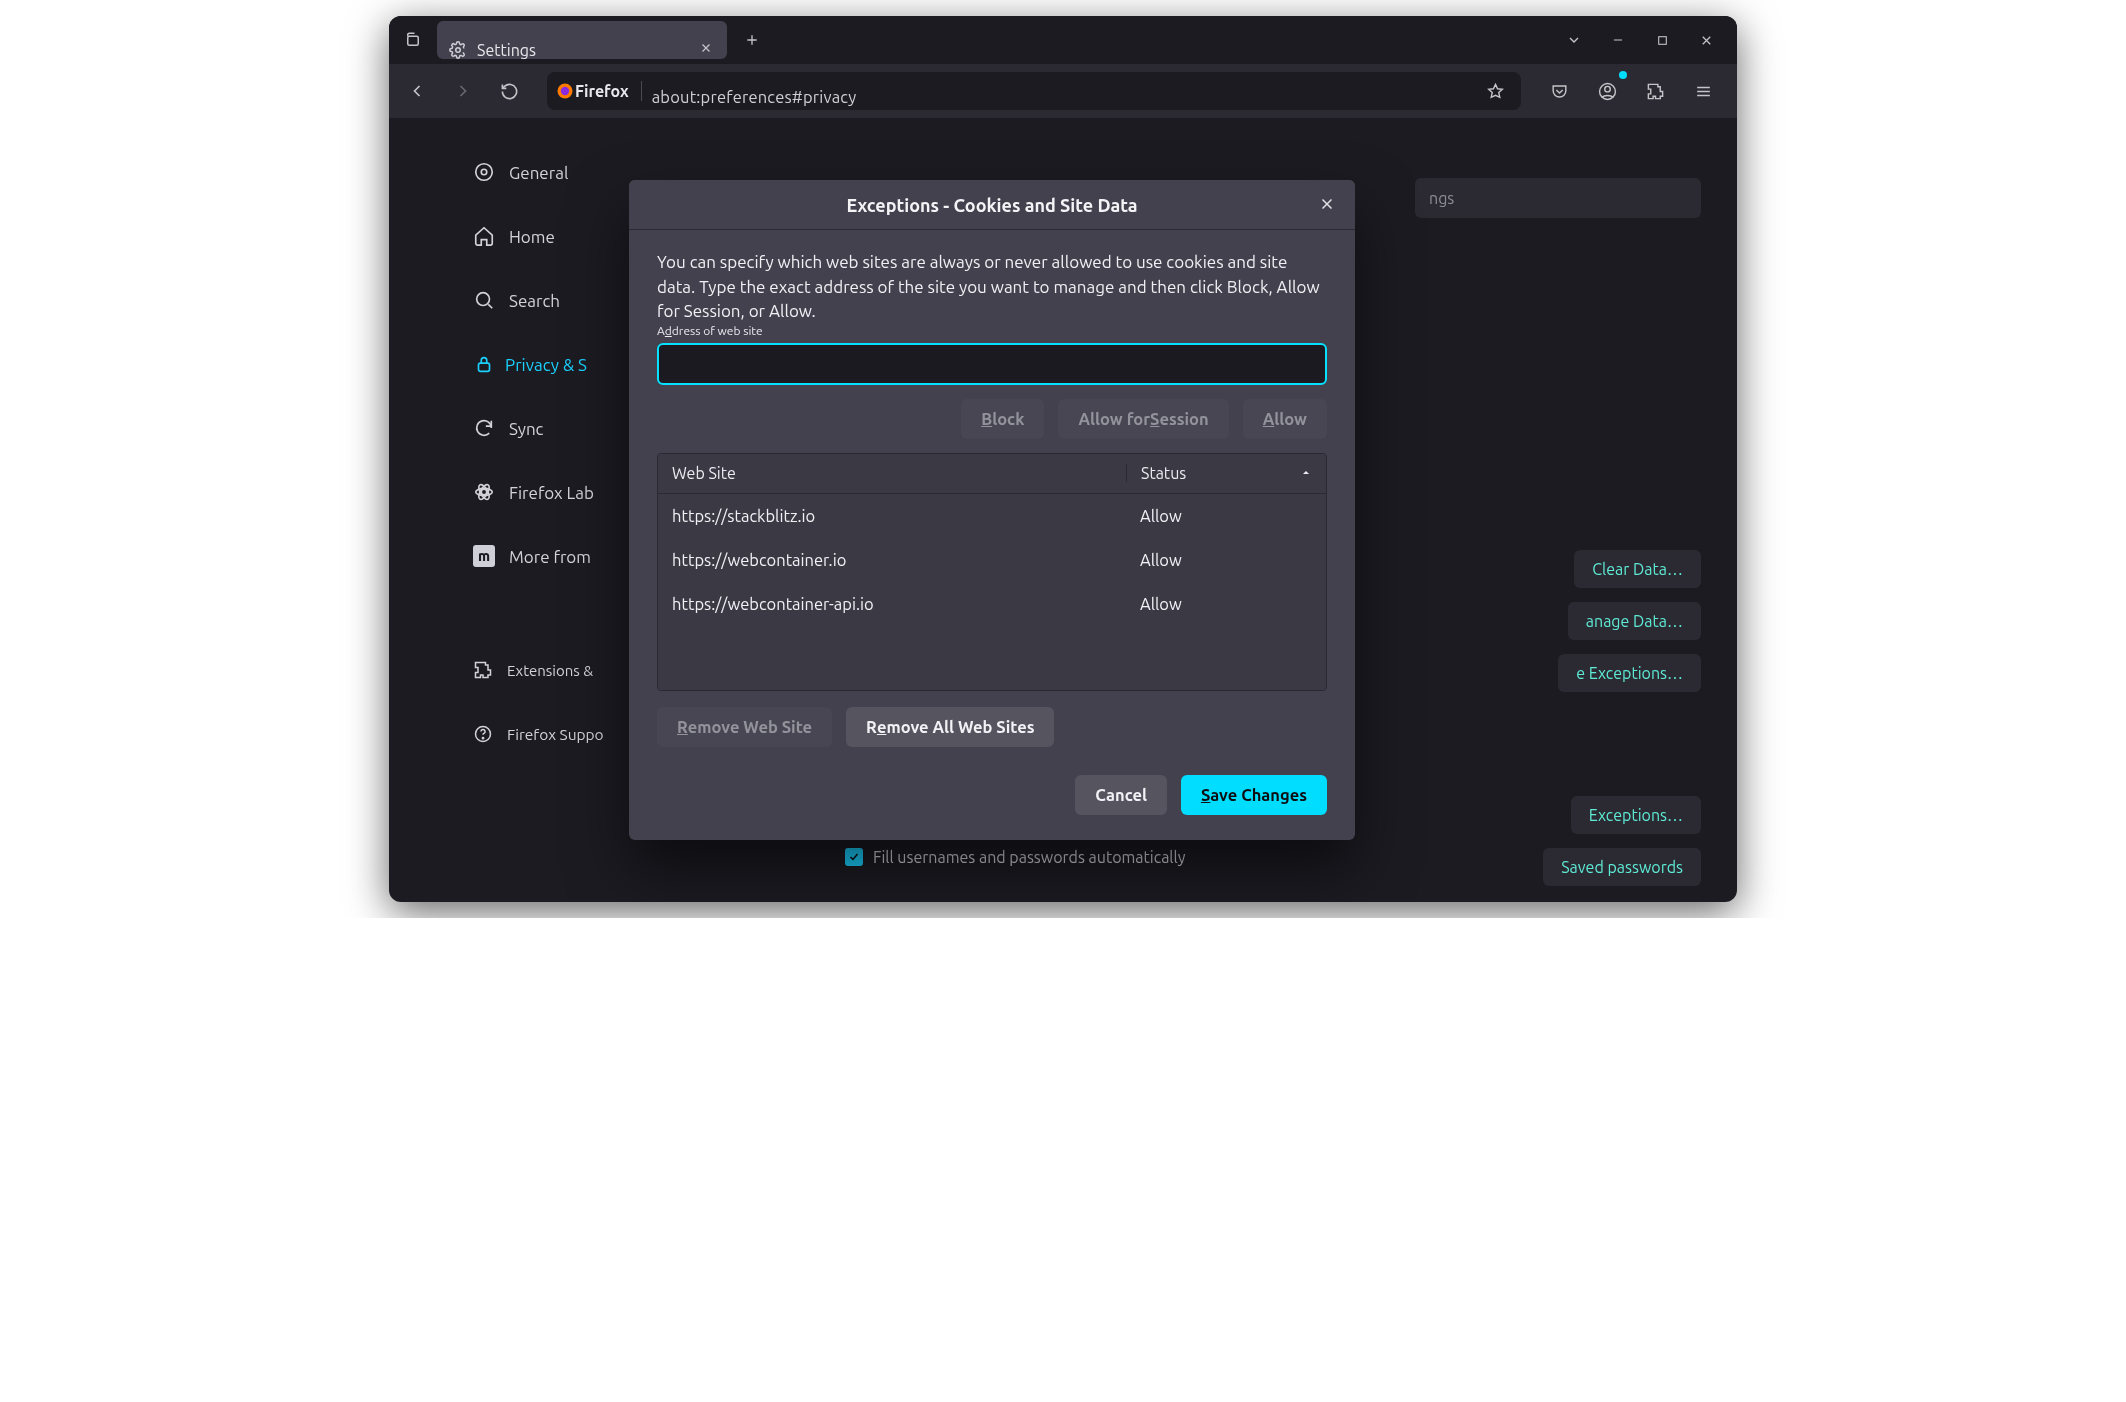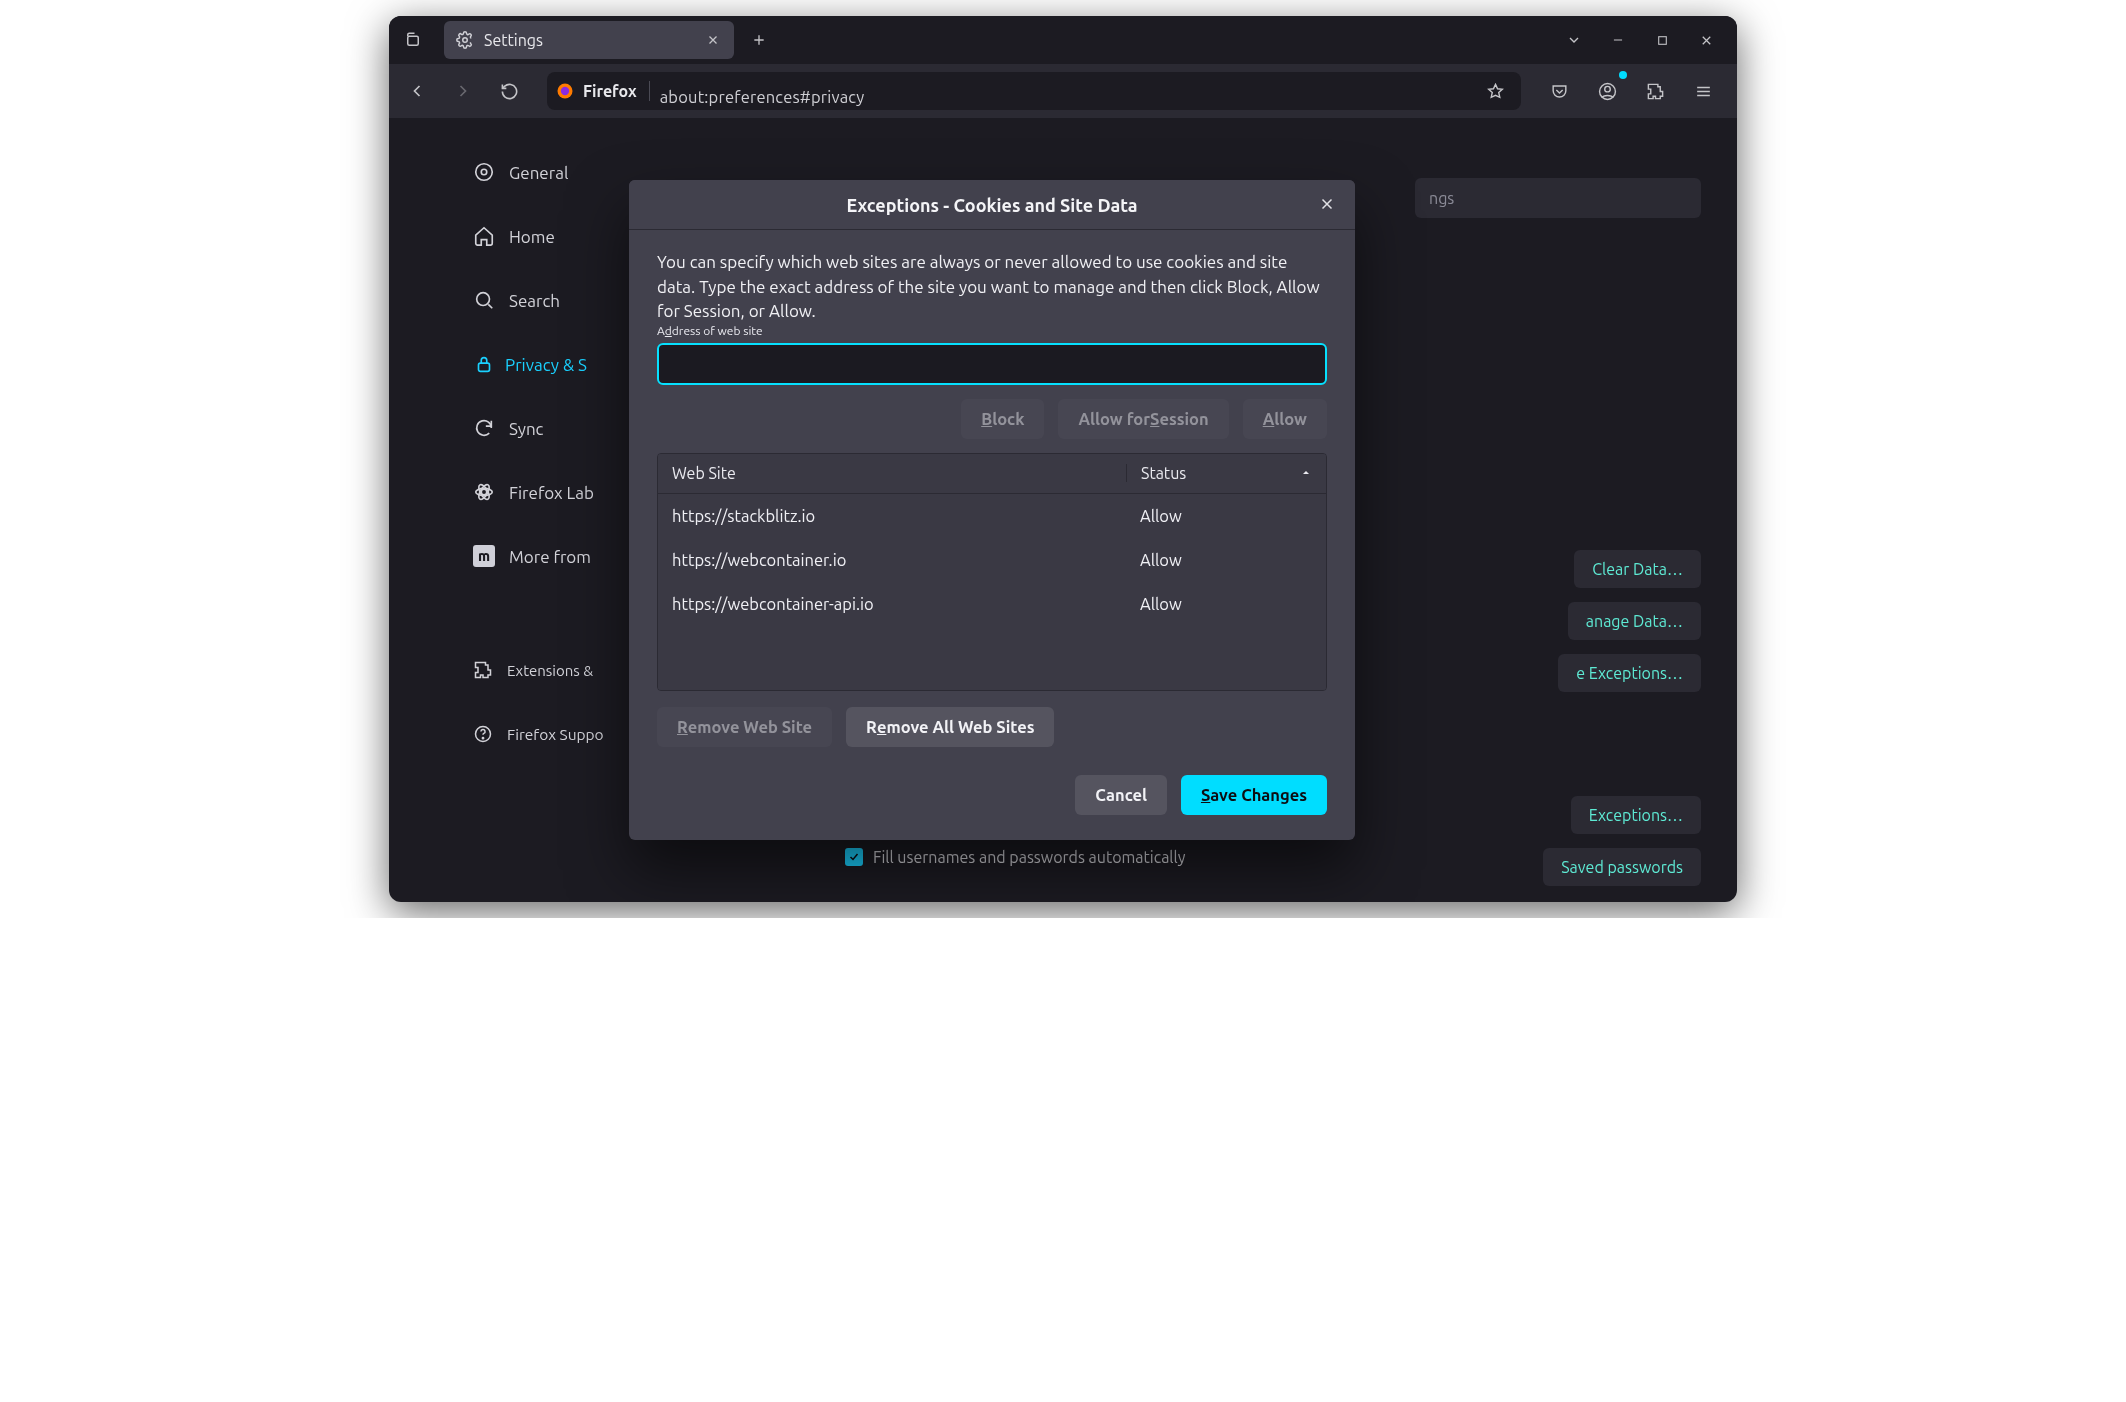--- a/index.html
+++ b/index.html
@@ -6,32 +6,32 @@
   body { background: transparent; padding: 16px; }
   .window {
     width: 1348px; height: 886px; margin: 0 auto;
     background: #1c1b22; border-radius: 12px; overflow: hidden;
     box-shadow: 0 10px 40px rgba(0,0,0,.6);
     position: relative; color: #e6e6ea;
   }
   
   .tabstrip { height: 48px; background: #1c1b22; display: flex; align-items:center; padding: 0 8px; gap:8px; }
   .tab-shelf-icon { width:32px; height:32px; display:flex; align-items:center;justify-content:center; color:#c4c4c8;}
-  .tab { height:38px; background:#42414d; border-radius:6px; display:flex; align-items:center; padding:0 10px 0 12px; gap:10px; min-width:290px;margin-left:7px;}
+  .tab { height:38px; background:#42414d; border-radius:6px; display:flex; align-items:flex-end; padding:0 10px 0 12px; gap:10px; min-width:290px;}
   .tab .title { font-size:16px; color:#e8e8ec; flex:1;}
   .tab .close { width:22px; height:22px; display:flex;align-items:center;justify-content:center;color:#c4c4c8;}
   .newtab { width:34px; height:34px; display:flex;align-items:center;justify-content:center;color:#c4c4c8;}
   .tabstrip-right { margin-left:auto; display:flex; align-items:center; gap:18px; padding-right:10px; color:#c4c4c8;}
   .winbtn { width:26px; height:26px; display:flex;align-items:center;justify-content:center;}
   
   .navbar { height:54px; background:#2b2a33; display:flex; align-items:center; padding:0 10px; gap:10px;}
   .navbtn { width:36px;height:36px; border-radius:6px; display:flex;align-items:center;justify-content:center;color:#c4c4c8;}
   .navbtn.disabled { opacity:.4;}
   .urlbar { flex:1; height:38px; background:#1c1b22; border-radius:8px; display:flex; align-items:center; padding:0 8px 0 8px; gap:10px; color:#e8e8ec; margin:0 10px;}
-  .url-badge { display:flex;align-items:center;gap:8px;font-weight:700; padding-right:12px; border-right:1px solid #4a4a54;}
+  .url-badge { display:flex;align-items:center;font-weight:700; padding-right:12px; border-right:1px solid #4a4a54;}
   .urltext { font-size:16.5px; color:#cfcfd4; letter-spacing:.2px;margin-top:12px;}
   .star { margin-left:auto;}
   .navright { display:flex; align-items:center; gap:12px; padding-right:6px; color:#c4c4c8;}
   .dot-badge { position:relative;}
   .dot-badge::after{content:'';position:absolute;top:-2px;right:-2px;width:8px;height:8px;border-radius:50%;background:#00ddff;}
   .sidebar { position:absolute; left:78px; top:134px; width:200px; color:#d2d2d8;}
   .srow { display:flex; align-items:center; gap:14px; height:44px; padding:0 6px; font-size:17px;
           margin-bottom: 20px; }
   .srow.active { color:#1ad1ff;gap:10px;}
   .rightbtns { position:absolute; right:36px; top:534px; display:flex; flex-direction:column; gap:14px; align-items:flex-end;}

